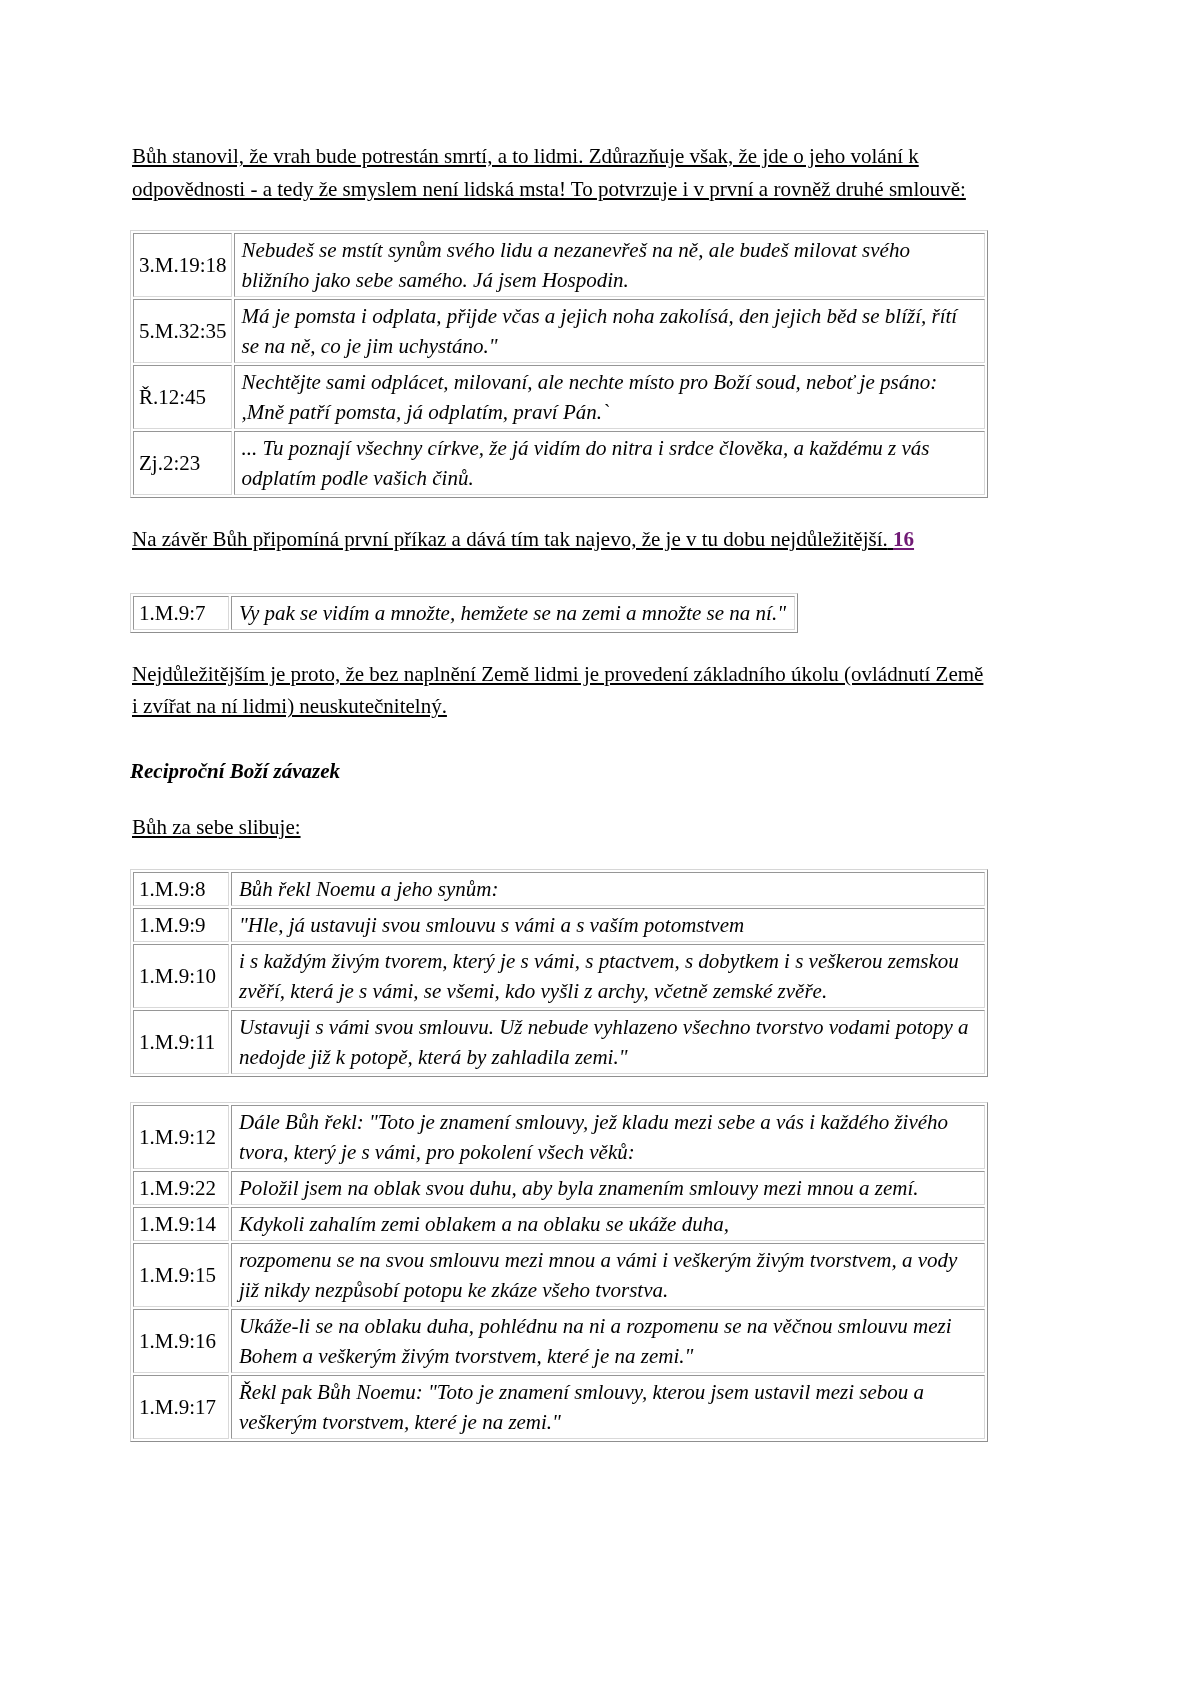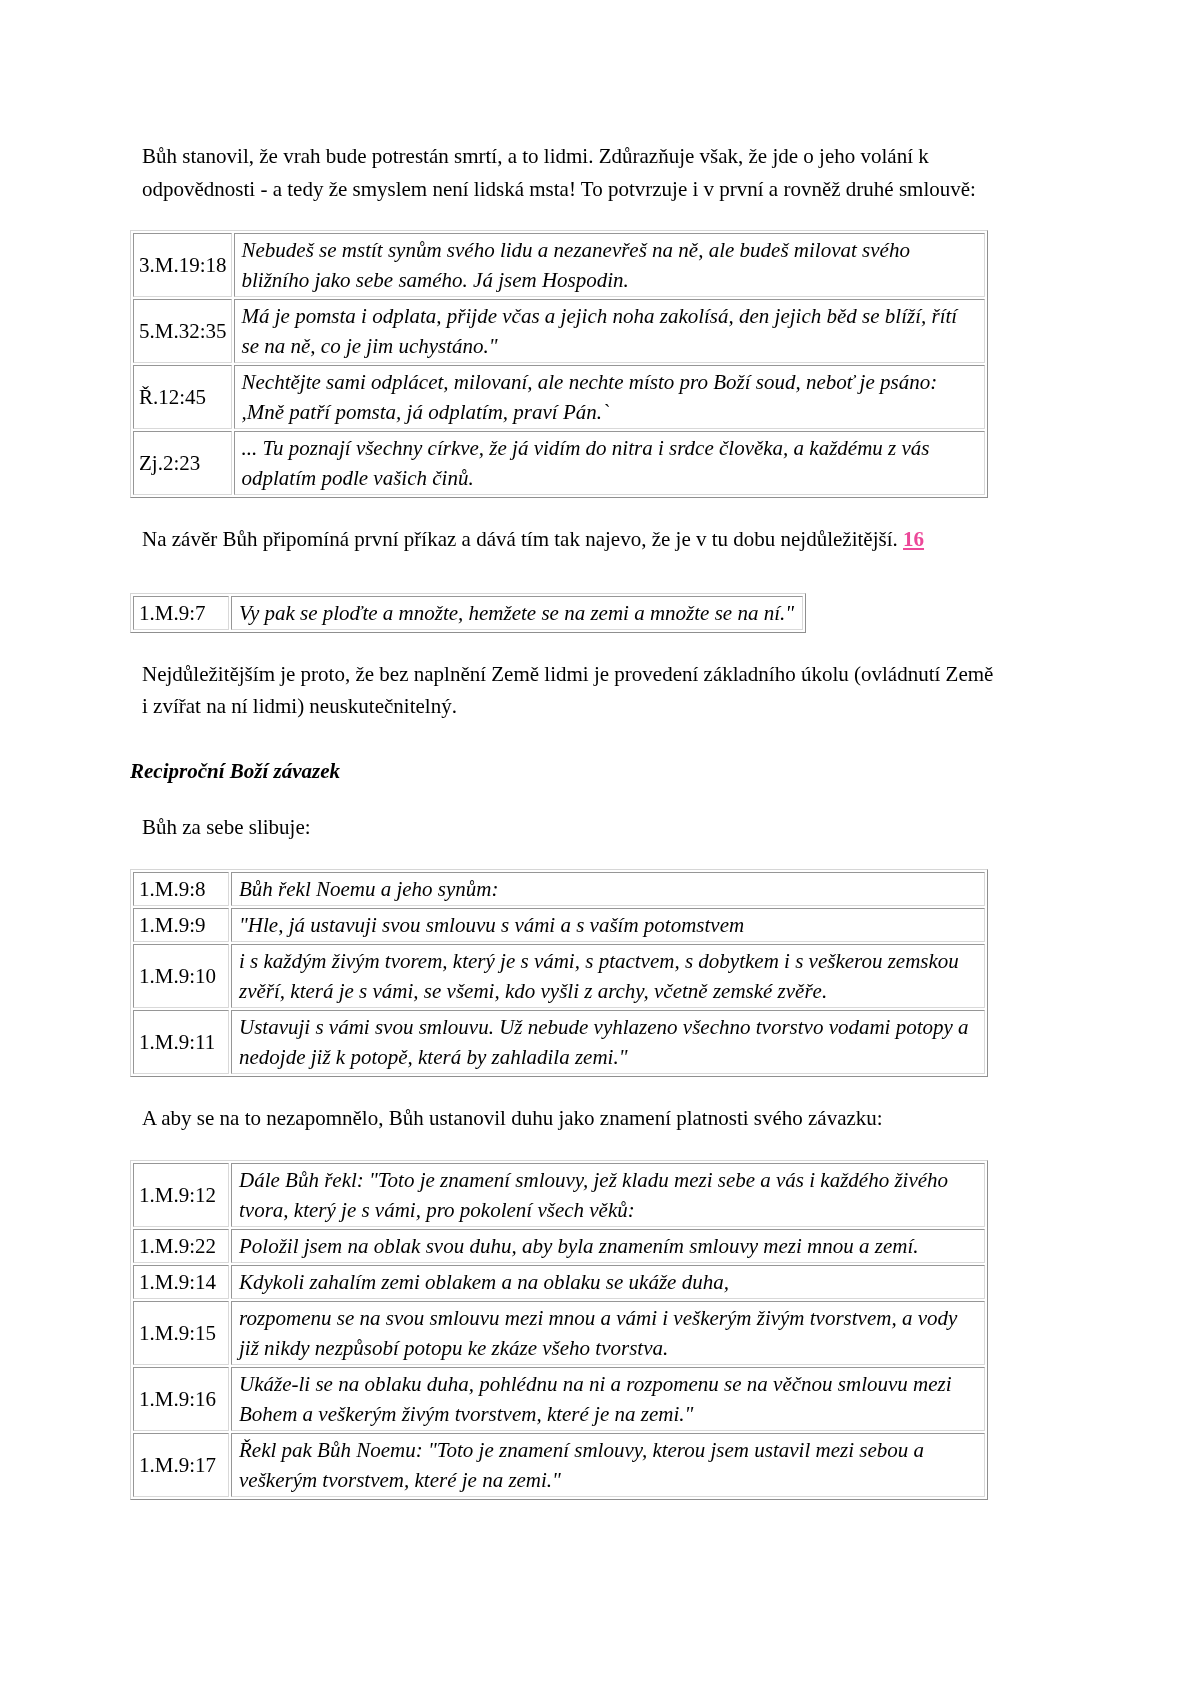--- a/index.html
+++ b/index.html
@@ -13,21 +13,22 @@
     font-size: 21px;
     line-height: 1.55;
     overflow: hidden;
   }
   .page {
     padding: 118px 0 0 130px;
     width: 990px;
   }
   .para {
     width: 856px;
-    margin: 22px 12px;
+    margin: 22px 2px;
+    text-decoration: underline;
   }
   .section-heading {
     width: 856px;
     margin: 32px 0 24px 0;
     font-size: 21px;
     font-weight: bold;
     font-style: italic;
   }
   table.verse {
     width: 858px;
@@ -53,21 +54,21 @@
     min-width: 96px;
     white-space: nowrap;
     padding: 1px 4px 1px 5px;
     font-style: normal;
   }
   td.vtext {
     font-style: italic;
     padding: 1px 8px 1px 7px;
   }
   a.footnote {
-    color: #ec4899;
+    color: #701a75;
     font-weight: bold;
     text-decoration: underline;
     cursor: pointer;
   }
 </style>
 </head>
 <body>
 
 <div class="page">
 
@@ -93,21 +94,21 @@
       </tr>
     </tbody>
   </table>
 
   <p class="para"><span>Na závěr Bůh připomíná první příkaz a dává tím tak najevo, že je v tu dobu nejdůležitější.</span> <a class="footnote" href="#">16</a></p>
 
   <table class="verse fit">
     <tbody>
       <tr>
         <td class="ref">1.M.9:7</td>
-        <td class="vtext">Vy pak se ploďte a množte, hemžete se na zemi a množte se na ní."</td>
+        <td class="vtext">Vy pak se vidím a množte, hemžete se na zemi a množte se na ní."</td>
       </tr>
     </tbody>
   </table>
 
   <p class="para">Nejdůležitějším je proto, že bez naplnění Země lidmi je provedení základního úkolu (ovládnutí Země i zvířat na ní lidmi) neuskutečnitelný.</p>
 
   <h3 class="section-heading">Reciproční Boží závazek</h3>
 
   <p class="para">Bůh za sebe slibuje:</p>
 
@@ -125,21 +126,20 @@
         <td class="ref">1.M.9:10</td>
         <td class="vtext">i s každým živým tvorem, který je s vámi, s ptactvem, s dobytkem i s veškerou zemskou zvěří, která je s vámi, se všemi, kdo vyšli z archy, včetně zemské zvěře.</td>
       </tr>
       <tr>
         <td class="ref">1.M.9:11</td>
         <td class="vtext">Ustavuji s vámi svou smlouvu. Už nebude vyhlazeno všechno tvorstvo vodami potopy a nedojde již k potopě, která by zahladila zemi."</td>
       </tr>
     </tbody>
   </table>
 
-  <p class="para">A aby se na to nezapomnělo, Bůh ustanovil duhu jako znamení platnosti svého závazku:</p>
 
   <table class="verse">
     <tbody>
       <tr>
         <td class="ref">1.M.9:12</td>
         <td class="vtext">Dále Bůh řekl: "Toto je znamení smlouvy, jež kladu mezi sebe a vás i každého živého tvora, který je s vámi, pro pokolení všech věků:</td>
       </tr>
       <tr>
         <td class="ref">1.M.9:22</td>
         <td class="vtext">Položil jsem na oblak svou duhu, aby byla znamením smlouvy mezi mnou a zemí.</td>

